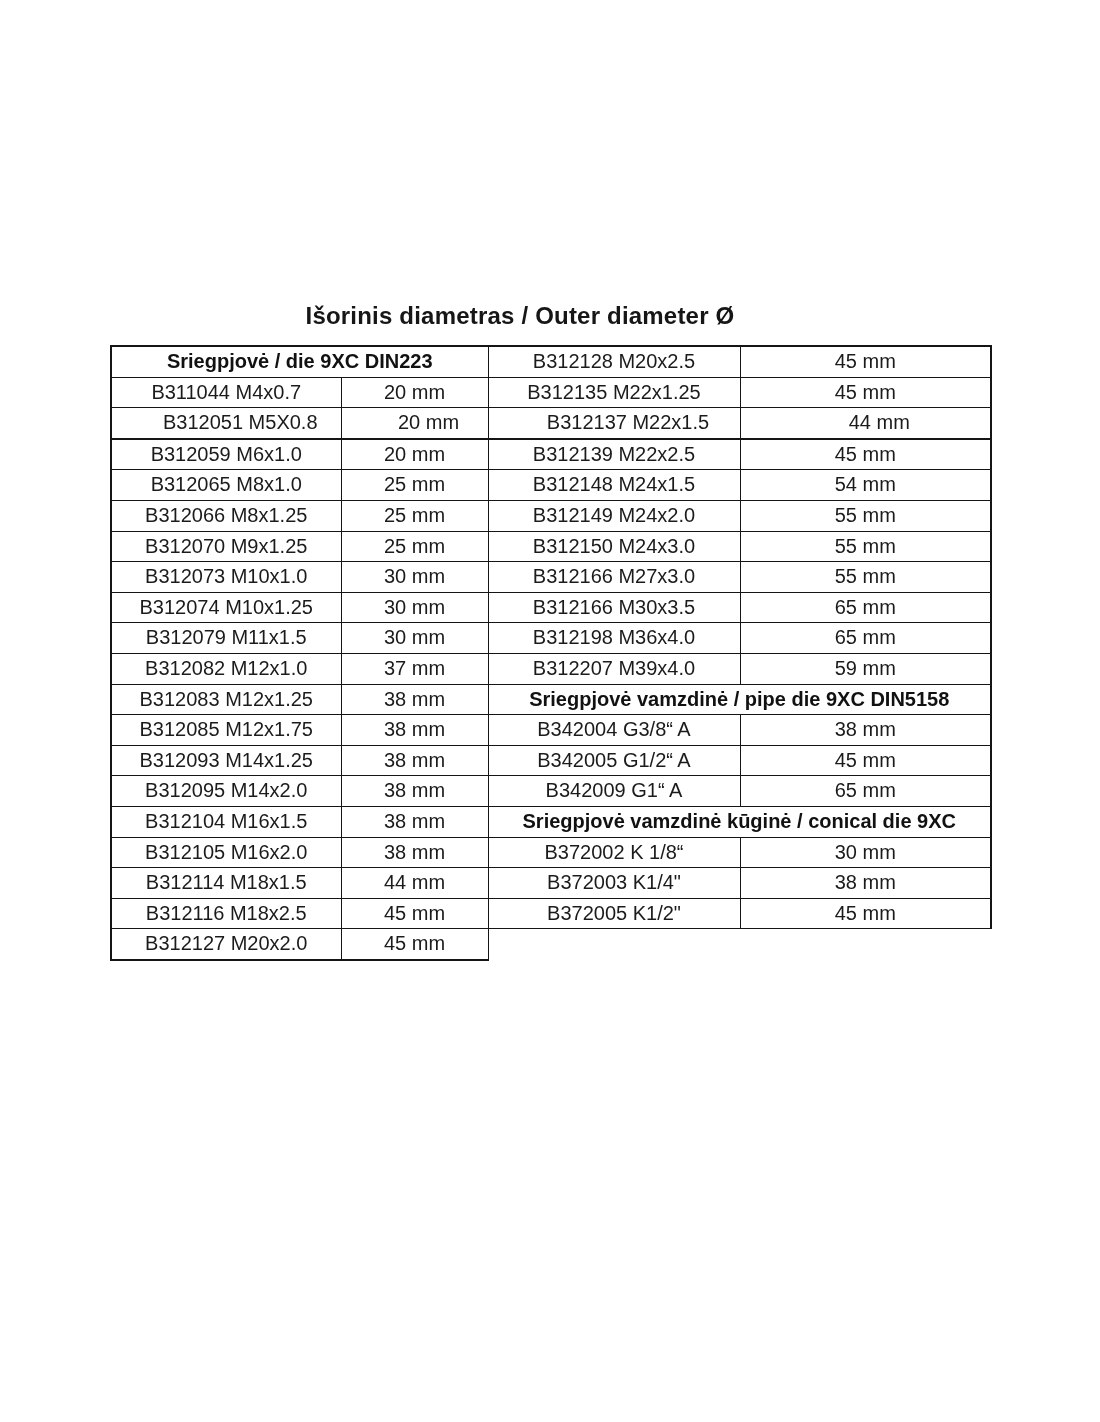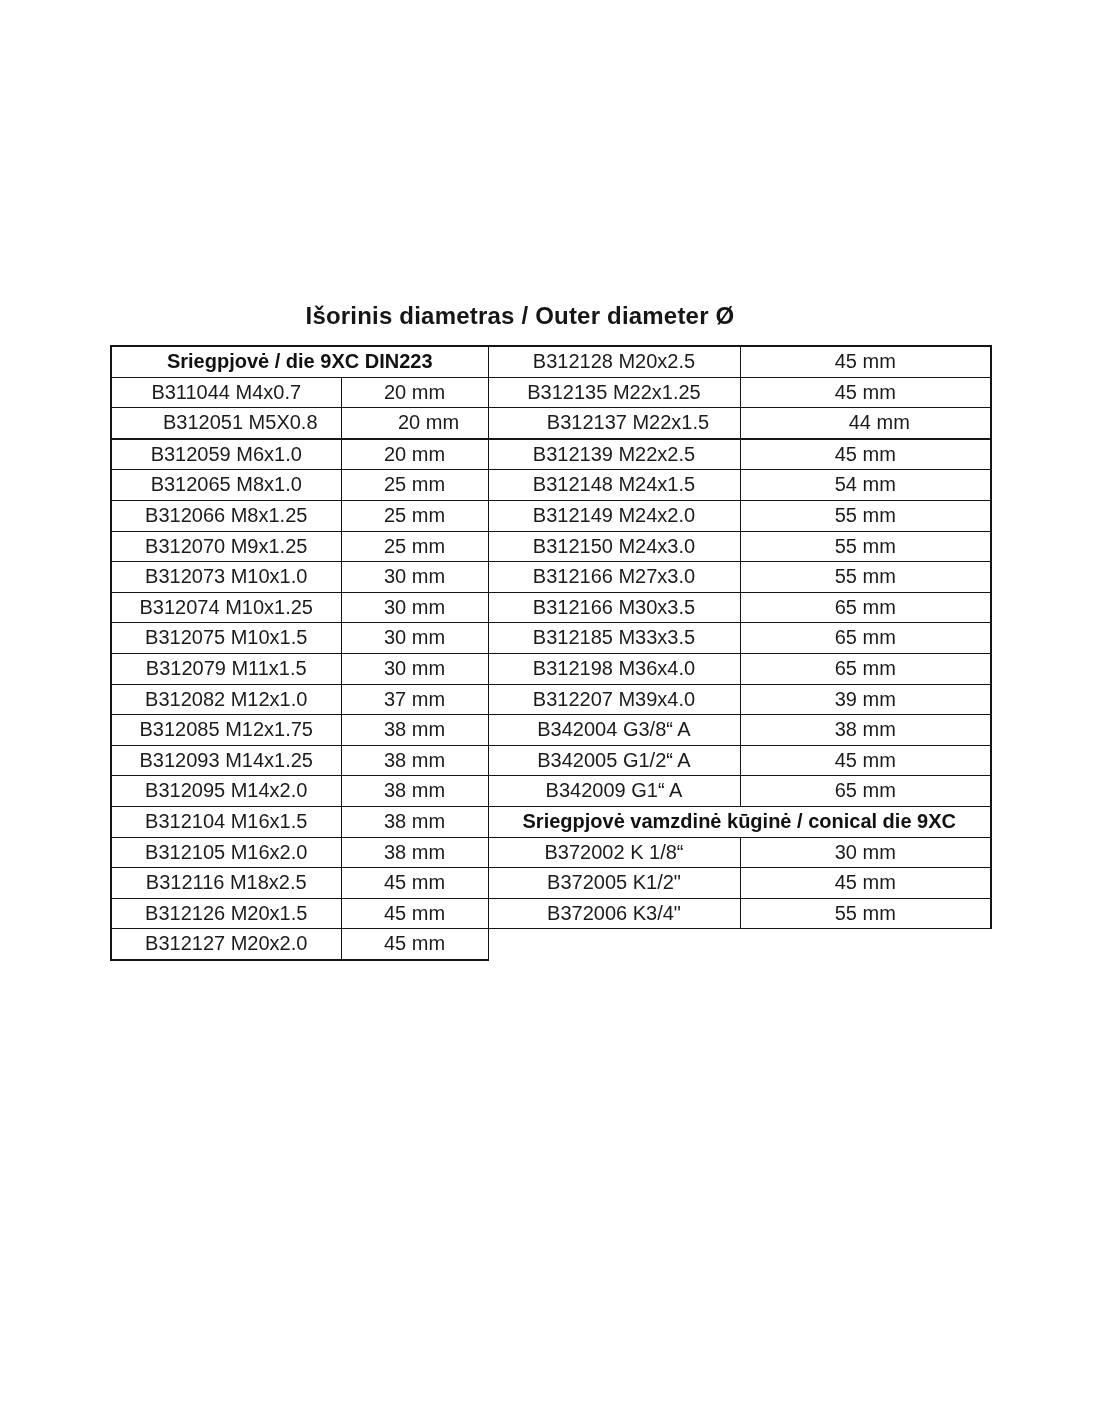--- a/index.html
+++ b/index.html
@@ -115,36 +115,35 @@
         <td class="code">B312166 M27x3.0</td>
         <td class="dia col-d">55 mm</td>
       </tr>
       <tr>
         <td class="code col-a">B312074 M10x1.25</td>
         <td class="dia">30 mm</td>
         <td class="code">B312166 M30x3.5</td>
         <td class="dia col-d">65 mm</td>
       </tr>
       <tr>
-        <td class="code col-a">B312075 M10x1.5</td>
-        <td class="dia">30 mm</td>
-        <td class="code">B312185 M33x3.5</td>
-        <td class="dia col-d">65 mm</td>
-      </tr>
-      <tr>
         <td class="code col-a">B312079 M11x1.5</td>
         <td class="dia">30 mm</td>
         <td class="code">B312198 M36x4.0</td>
         <td class="dia col-d">65 mm</td>
       </tr>
       <tr>
         <td class="code col-a">B312082 M12x1.0</td>
         <td class="dia">37 mm</td>
         <td class="code">B312207 M39x4.0</td>
-        <td class="dia col-d">39 mm</td>
+        <td class="dia col-d">59 mm</td>
+      </tr>
+      <tr>
+        <td class="code col-a">B312083 M12x1.25</td>
+        <td class="dia">38 mm</td>
+        <td colspan="2" class="hdr col-d">Sriegpjovė vamzdinė / pipe die 9XC DIN5158</td>
       </tr>
       <tr>
         <td class="code col-a">B312085 M12x1.75</td>
         <td class="dia">38 mm</td>
         <td class="code">B342004 G3/8“ A</td>
         <td class="dia col-d">38 mm</td>
       </tr>
       <tr>
         <td class="code col-a">B312093 M14x1.25</td>
         <td class="dia">38 mm</td>
@@ -162,30 +161,30 @@
         <td class="dia">38 mm</td>
         <td colspan="2" class="hdr col-d">Sriegpjovė vamzdinė kūginė / conical die 9XC</td>
       </tr>
       <tr>
         <td class="code col-a">B312105 M16x2.0</td>
         <td class="dia">38 mm</td>
         <td class="code">B372002 K 1/8“</td>
         <td class="dia col-d">30 mm</td>
       </tr>
       <tr>
+        <td class="code col-a">B312114 M18x1.5</td>
+        <td class="dia">44 mm</td>
+        <td class="code">B372003 K1/4"</td>
+        <td class="dia col-d">38 mm</td>
+      </tr>
+      <tr>
         <td class="code col-a">B312116 M18x2.5</td>
         <td class="dia">45 mm</td>
         <td class="code">B372005 K1/2"</td>
         <td class="dia col-d">45 mm</td>
-      </tr>
-      <tr>
-        <td class="code col-a">B312126 M20x1.5</td>
-        <td class="dia">45 mm</td>
-        <td class="code">B372006 K3/4"</td>
-        <td class="dia col-d">55 mm</td>
       </tr>
       <tr>
         <td class="code col-a">B312127 M20x2.0</td>
         <td class="dia">45 mm</td>
         <td class="empty"></td>
         <td class="empty"></td>
       </tr>
     </tbody>
   </table>
 

